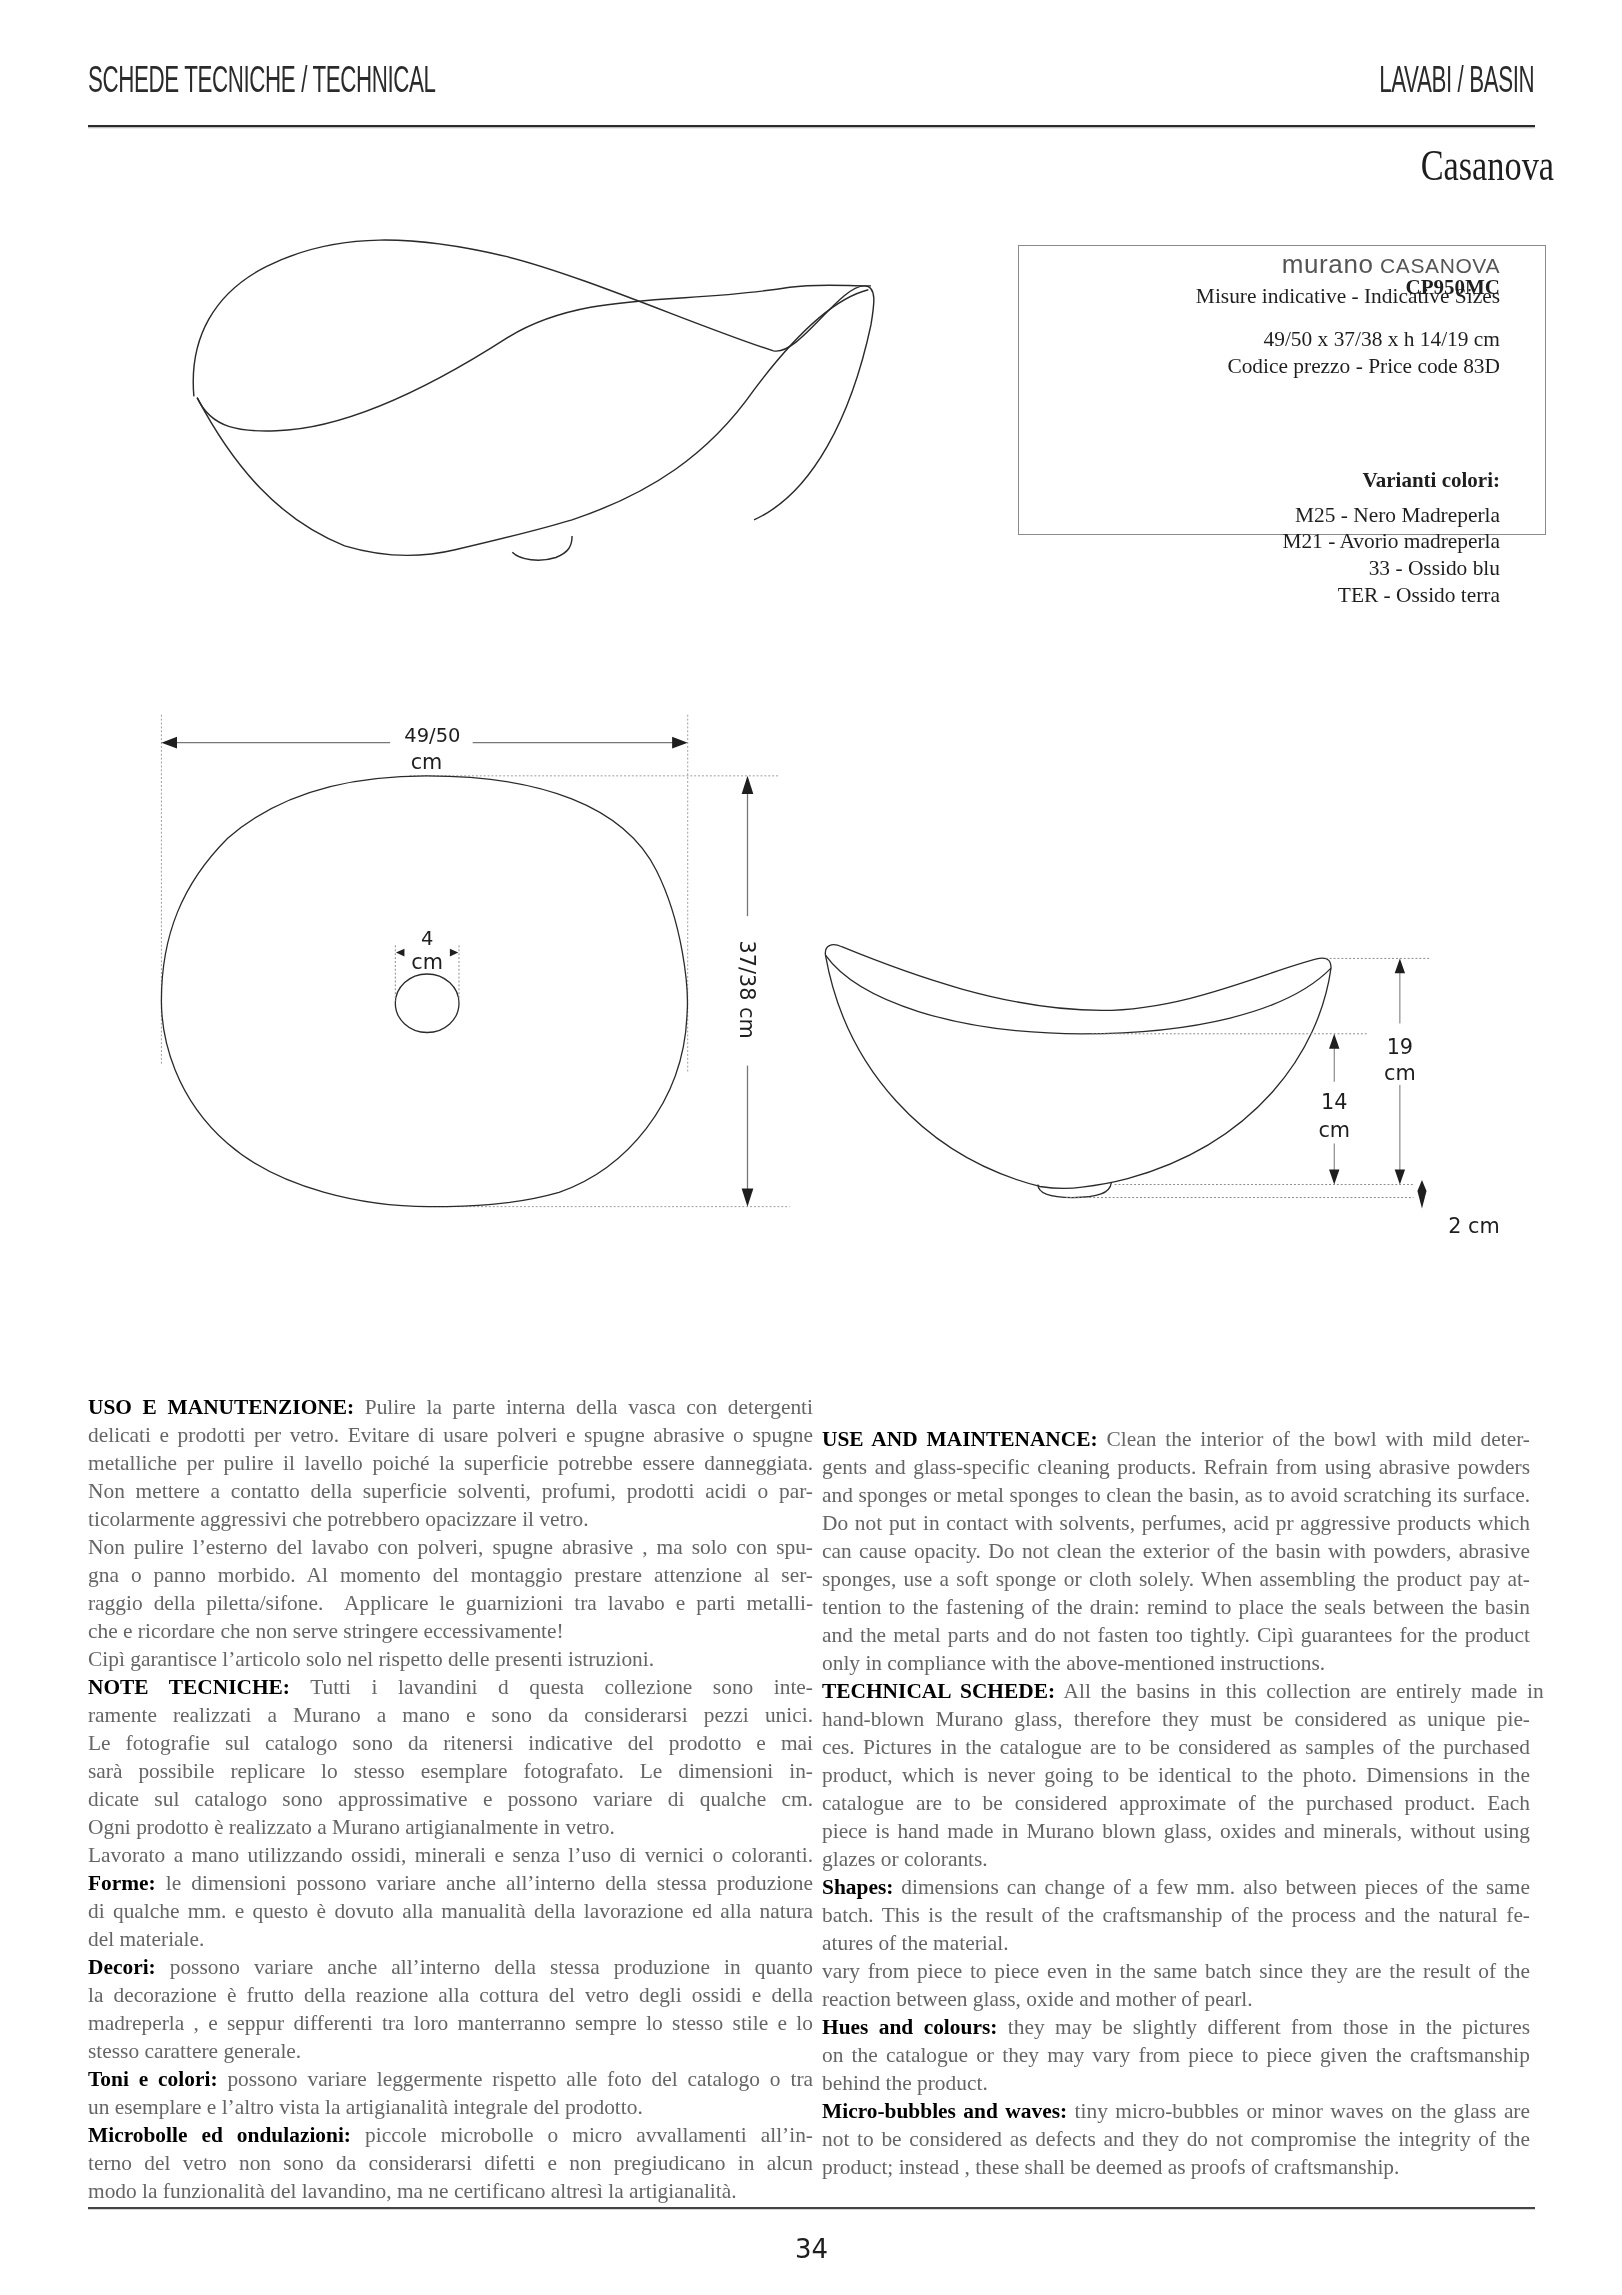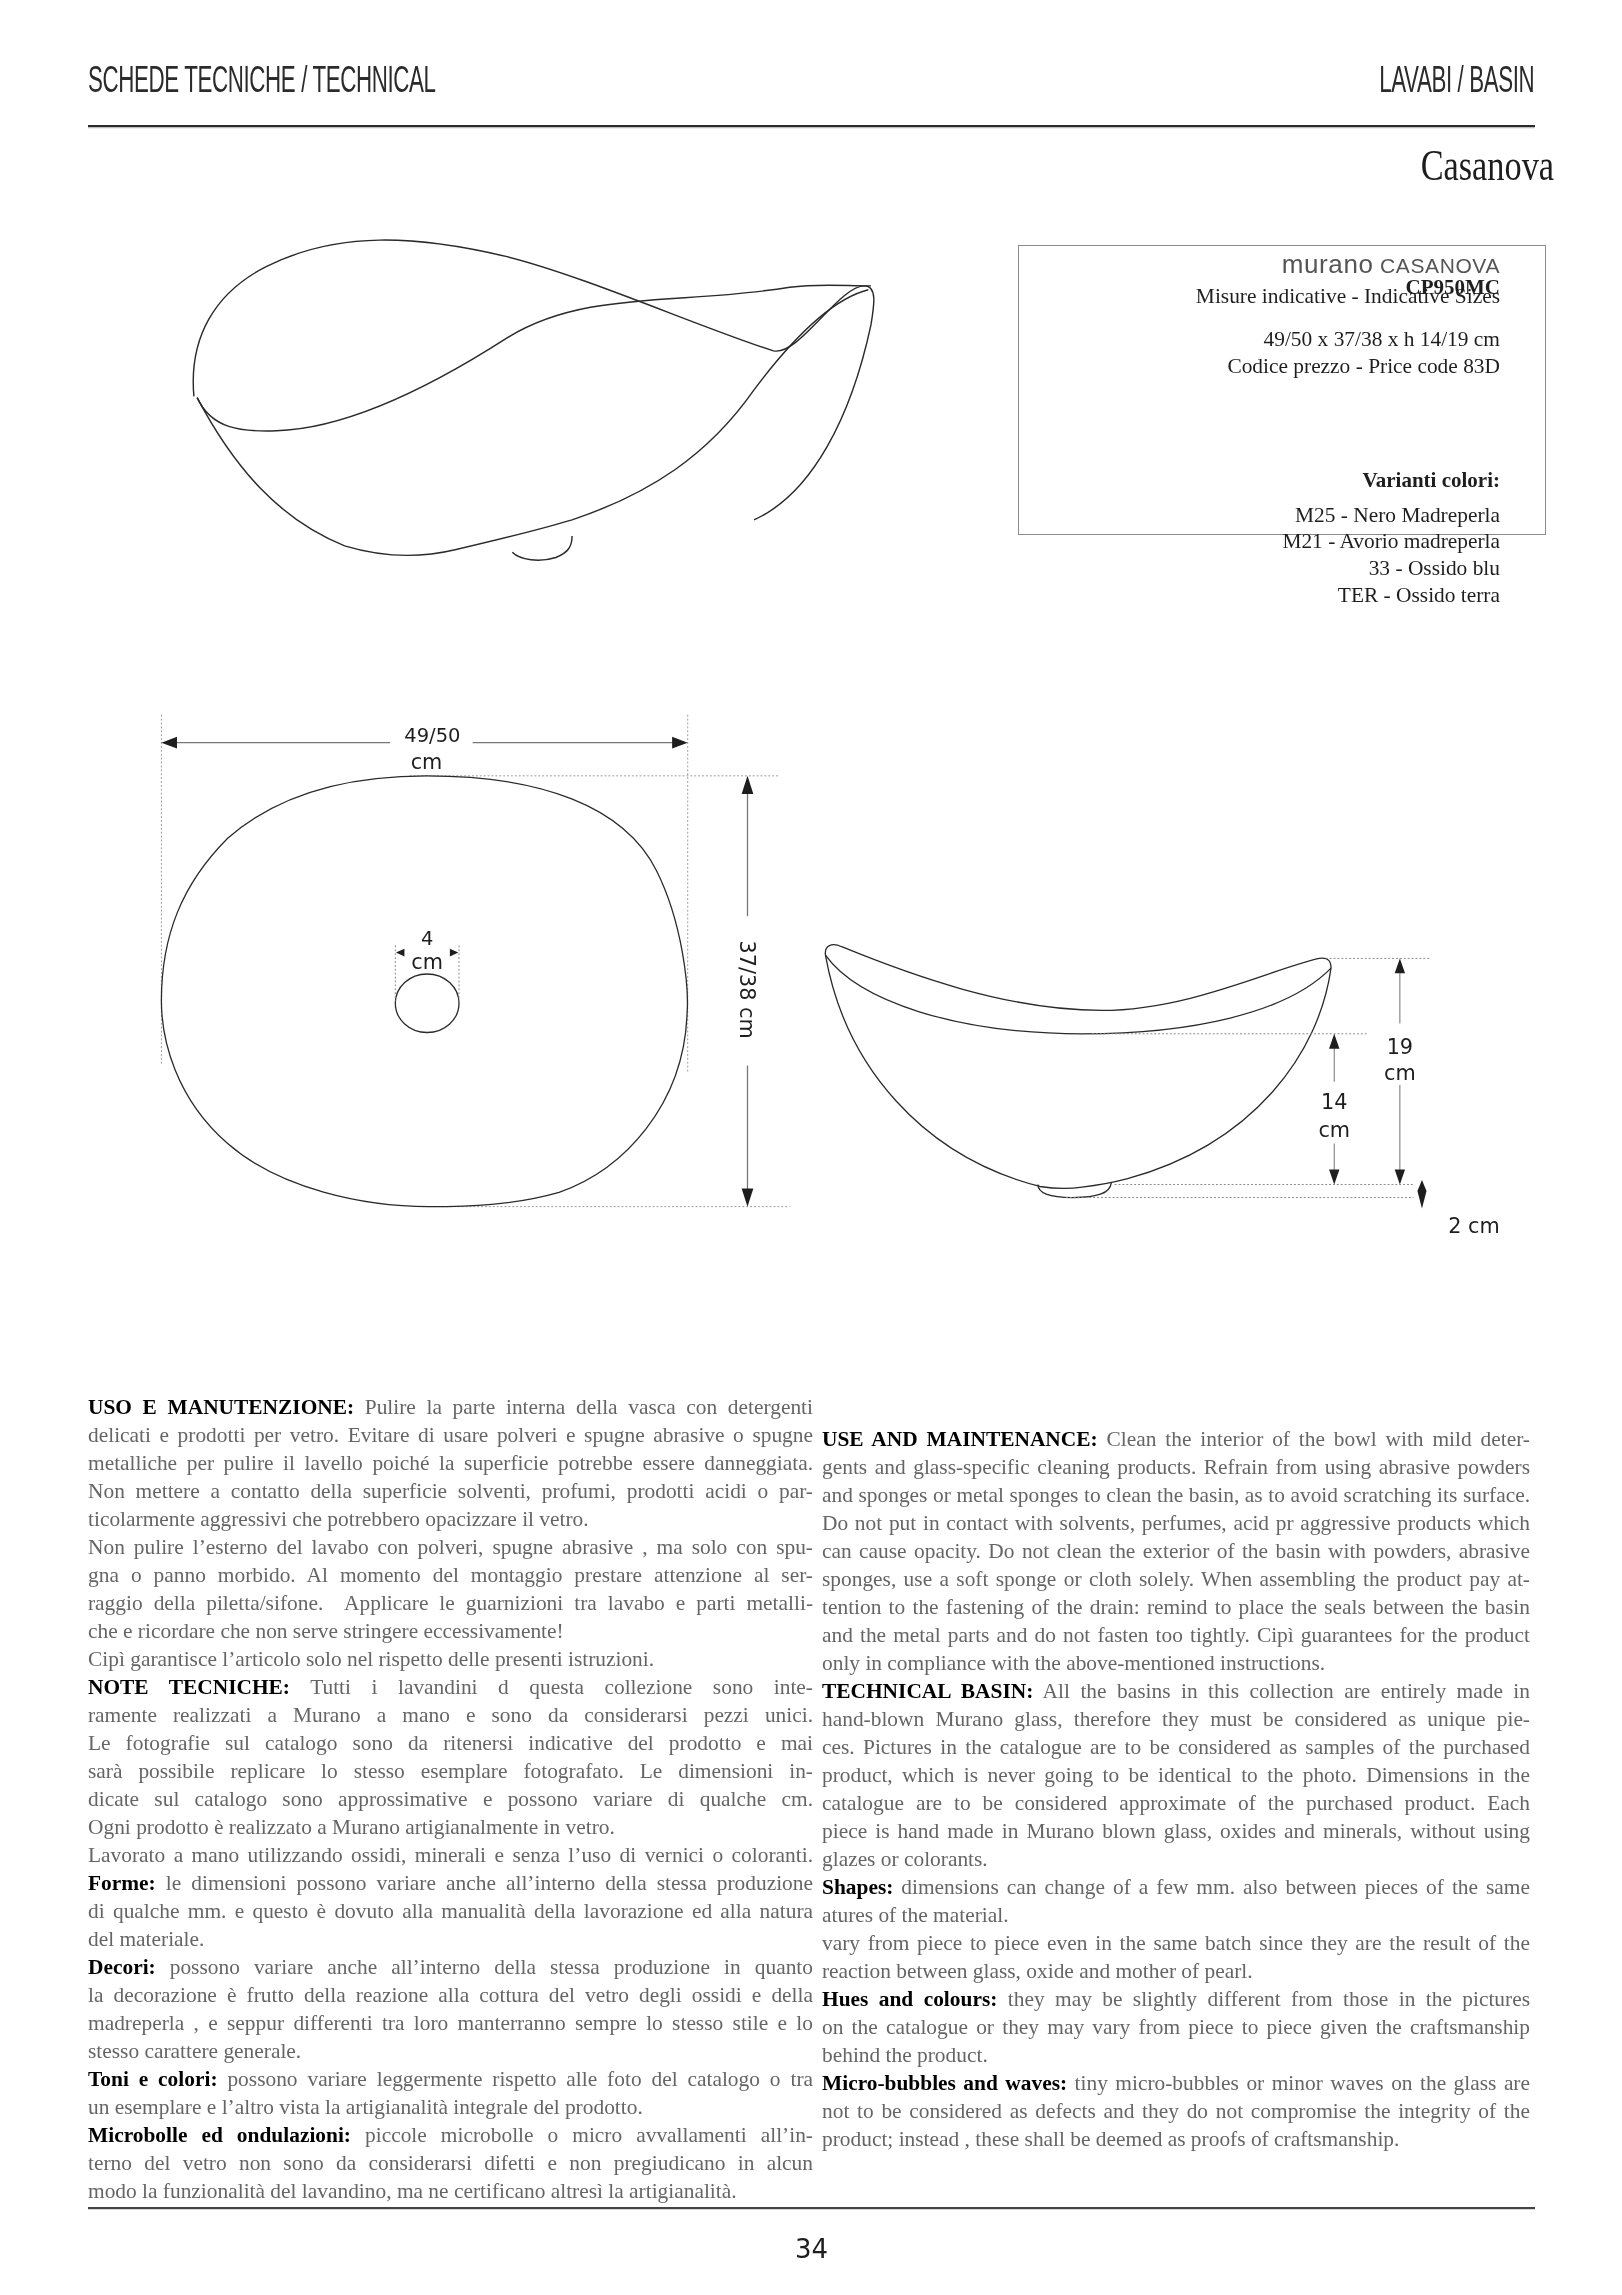--- a/index.html
+++ b/index.html
@@ -170,28 +170,29 @@
 <div class="abs col col-right" id="col-en">
     <span class="ln" style="display: block; white-space: pre; word-spacing: 3.4px;"><span class="b">USE AND MAINTENANCE:</span><span> Clean the interior of the bowl with mild deter-</span></span>
     <span class="ln" style="display: block; white-space: pre; word-spacing: 2.1px;"><span>gents and glass-specific cleaning products. Refrain from using abrasive powders</span></span>
     <span class="ln" style="display: block; white-space: pre; word-spacing: 0.1px;"><span>and sponges or metal sponges to clean the basin, as to avoid scratching its surface.</span></span>
     <span class="ln" style="display: block; white-space: pre; word-spacing: 1.3px;"><span>Do not put in contact with solvents, perfumes, acid pr aggressive products which</span></span>
     <span class="ln" style="display: block; white-space: pre; word-spacing: 2px;"><span>can cause opacity. Do not clean the exterior of the basin with powders, abrasive</span></span>
     <span class="ln" style="display: block; white-space: pre; word-spacing: 1.9px;"><span>sponges, use a soft sponge or cloth solely. When assembling the product pay at-</span></span>
     <span class="ln" style="display: block; white-space: pre; word-spacing: 1.8px;"><span>tention to the fastening of the drain: remind to place the seals between the basin</span></span>
     <span class="ln" style="display: block; white-space: pre; word-spacing: 1.6px;"><span>and the metal parts and do not fasten too tightly. Cipì guarantees for the product</span></span>
     <span class="ln last" style="display: block; white-space: pre;"><span>only in compliance with the above-mentioned instructions.</span></span>
-    <span class="ln" style="display: block; white-space: pre; word-spacing: 4.3px;"><span class="b">TECHNICAL BASIN:</span><span> All the basins in this collection are entirely made in</span></span>
+    <span class="ln" style="display: block; white-space: pre; word-spacing: 4.3px;"><span class="b">TECHNICAL SCHEDE:</span><span> All the basins in this collection are entirely made in</span></span>
     <span class="ln" style="display: block; white-space: pre; word-spacing: 5.7px;"><span>hand-blown Murano glass, therefore they must be considered as unique pie-</span></span>
     <span class="ln" style="display: block; white-space: pre; word-spacing: 2.9px;"><span>ces. Pictures in the catalogue are to be considered as samples of the purchased</span></span>
     <span class="ln" style="display: block; white-space: pre; word-spacing: 4px;"><span>product, which is never going to be identical to the photo. Dimensions in the</span></span>
     <span class="ln" style="display: block; white-space: pre; word-spacing: 6.5px;"><span>catalogue are to be considered approximate of the purchased product. Each</span></span>
     <span class="ln" style="display: block; white-space: pre; word-spacing: 2.6px;"><span>piece is hand made in Murano blown glass, oxides and minerals, without using</span></span>
     <span class="ln last" style="display: block; white-space: pre;"><span>glazes or colorants.</span></span>
     <span class="ln" style="display: block; white-space: pre; word-spacing: 2.5px;"><span class="b">Shapes:</span><span> dimensions can change of a few mm. also between pieces of the same</span></span>
+    <span class="ln" style="display: block; white-space: pre; word-spacing: 3px;"><span>batch. This is the result of the craftsmanship of the process and the natural fe-</span></span>
     <span class="ln last" style="display: block; white-space: pre;"><span>atures of the material.</span></span>
     <span class="ln" style="display: block; white-space: pre; word-spacing: 2.3px;"><span>vary from piece to piece even in the same batch since they are the result of the</span></span>
     <span class="ln last" style="display: block; white-space: pre;"><span>reaction between glass, oxide and mother of pearl.</span></span>
     <span class="ln" style="display: block; white-space: pre; word-spacing: 5px;"><span class="b">Hues and colours:</span><span> they may be slightly different from those in the pictures</span></span>
     <span class="ln" style="display: block; white-space: pre; word-spacing: 2.8px;"><span>on the catalogue or they may vary from piece to piece given the craftsmanship</span></span>
     <span class="ln last" style="display: block; white-space: pre;"><span>behind the product.</span></span>
     <span class="ln" style="display: block; white-space: pre; word-spacing: 2px;"><span class="b">Micro-bubbles and waves:</span><span> tiny micro-bubbles or minor waves on the glass are</span></span>
     <span class="ln" style="display: block; white-space: pre; word-spacing: 2.3px;"><span>not to be considered as defects and they do not compromise the integrity of the</span></span>
     <span class="ln last" style="display: block; white-space: pre;"><span>product; instead , these shall be deemed as proofs of craftsmanship.</span></span>
   </div>

